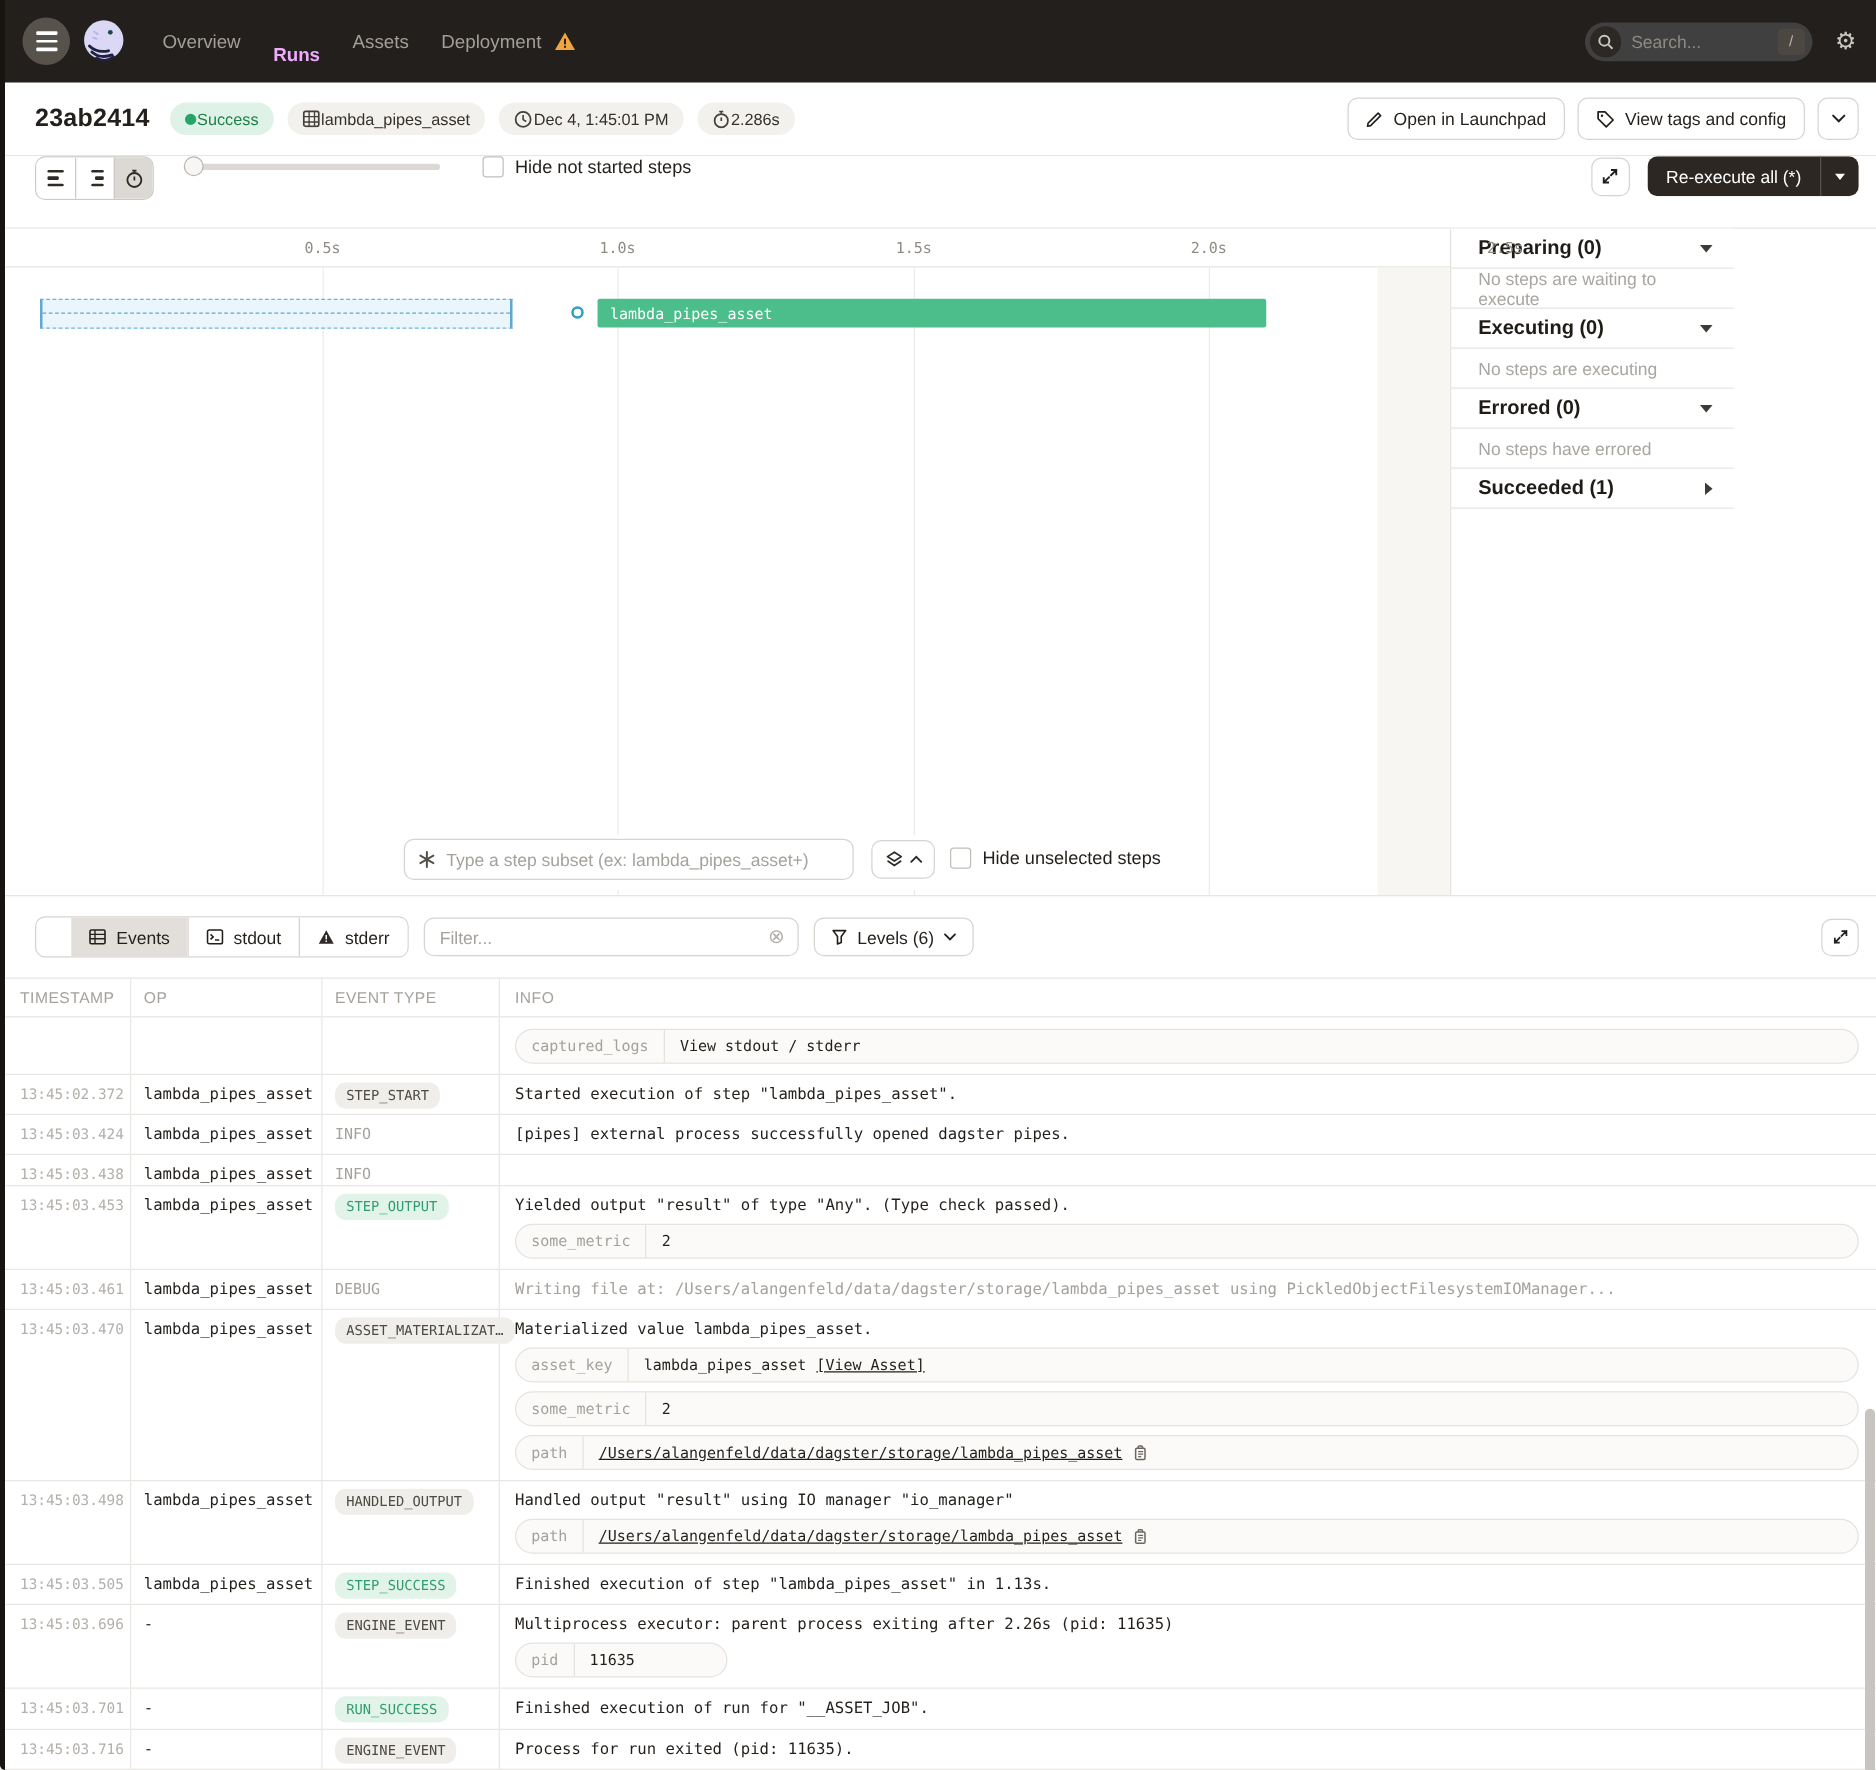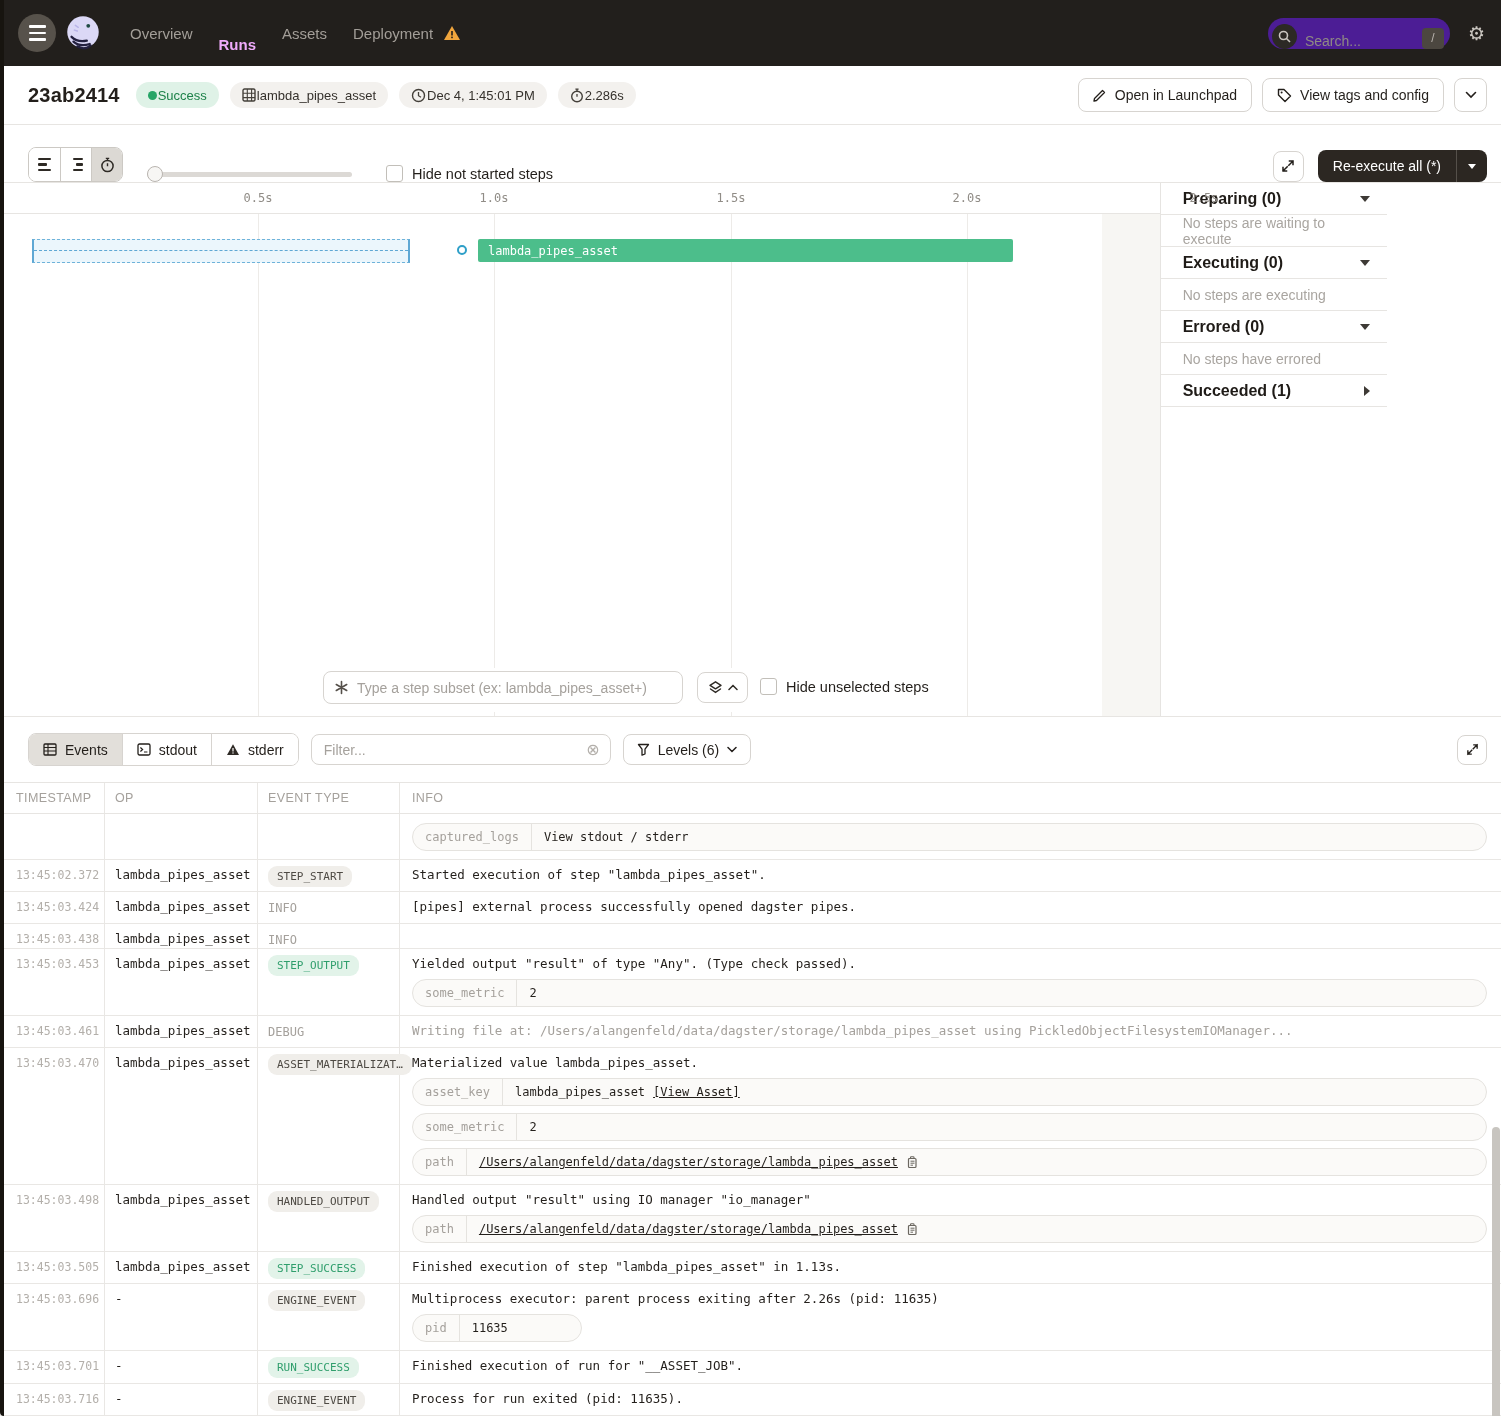--- a/index.html
+++ b/index.html
@@ -13,39 +13,39 @@
   
   #nav { position:absolute; left:0; top:0; width:1501px; height:66px; background:#221F1C; display:flex; align-items:center; padding:0 16px 0 18px; z-index:50; }
   .hamburger { width:38px; height:38px; border-radius:50%; background:#57524B; display:flex; flex-direction:column; justify-content:center; align-items:center; gap:4px; cursor:pointer; }
   .hamburger i { display:block; width:17px; height:2.5px; background:#fff; border-radius:1px; }
   .logo { width:42px; height:42px; margin-left:6px; }
   .nav-links { display:flex; gap:26px; margin-left:26px; align-items:center; }
   .nav-link { color:#A39E98; font-size:15px; cursor:pointer; }
   .nav-link.active { color:#f0abfc; font-weight:700;margin-top:22px; }
   .nav-warning { margin-left:-16px; }
   .nav-right { margin-left:auto; display:flex; align-items:center; gap:18px; }
-  .searchbox { width:182px; height:31px; background:#4c1d95; border-radius:16px; display:flex; align-items:flex-end; padding:0 6px 0 4px; }
+  .searchbox { width:182px; height:31px; background:#404040; border-radius:16px; display:flex; align-items:center; padding:0 6px 0 4px; }
   .search-circle { width:25px; height:25px; border-radius:50%; background:#2C2925; display:flex; align-items:center; justify-content:center; color:#C9C5BF; }
   .search-ph { color:#8F8A84; font-size:14px; margin-left:8px; flex:1; }
   .slash-badge { width:22px; height:21px; background:#4C4740; border-radius:4px; color:#B9B4AE; font-size:12px; display:flex; align-items:center; justify-content:center; }
   .gear { color:#C9C5BF; font-size:19px; cursor:pointer; line-height:1; }
 
   
   #run-header { position:absolute; left:0; top:66px; width:1501px; height:59px; border-bottom:1px solid #E7E5E2; display:flex; align-items:center; padding:0 14px 0 28px; background:#fff; }
   .run-id { font-size:20px; font-weight:700; letter-spacing:.2px; margin-right:16px; }
   .hpill { display:inline-flex; align-items:center; gap:1px; height:26px; padding:0 12px; border-radius:13px; background:#F3F1EE; font-size:13px; color:#35312C; margin-right:11px;text-align:center; }
   .hpill svg { color:#44403A; }
   .status-pill { background:#DFF2E7; color:#1D8249; }
   .status-dot { width:9px; height:9px; border-radius:50%; background:#27A567; }
   .hdr-actions { margin-left:auto; display:flex; align-items:center; gap:10px; }
   .obtn { display:inline-flex; align-items:center; gap:8px; height:34px; padding:0 14px; border:1px solid #D7D4D0; border-radius:8px; background:#fff; font-size:14px; color:#231F1B; cursor:pointer; }
   .obtn.sq { width:33px; padding:0; justify-content:center; }
 
   
-  #gantt-toolbar { position:absolute; left:0; top:125px; width:1501px; height:58px; display:flex; align-items:flex-end; padding:0 14px 0 28px; background:#fff; border-bottom:1px solid #E7E5E2; }
+  #gantt-toolbar { position:absolute; left:0; top:125px; width:1501px; height:58px; display:flex; align-items:flex-start; padding:0 14px 0 28px; background:#fff; border-bottom:1px solid #E7E5E2; }
   .seg { display:flex; border:1px solid #CCC9C4; border-radius:8px; overflow:hidden; background:#fff; }
   .seg .seg-btn { width:31px; height:33px; display:flex; align-items:center; justify-content:center; background:#fff; cursor:pointer; color:#2E2A25; }
   .seg .seg-btn + .seg-btn { border-left:1px solid #CCC9C4; }
   .seg .seg-btn.active { background:#DCD9D4; }
   .listic { display:flex; flex-direction:column; gap:3px; }
   .listic i { display:block; height:2.5px; background:#2E2A25; border-radius:1px; }
   .slider { margin-left:24px; width:205px; height:16px; position:relative; cursor:pointer; }
   .slider .track { position:absolute; left:0; right:0; top:6px; height:5px; background:#DCD9D5; border-radius:3px; }
   .slider .thumb { position:absolute; left:0; top:0; width:16px; height:16px; border-radius:50%; background:#F7F6F4; border:1.5px solid #B9B5B0; }
   .cb { width:17px; height:17px; border:1.5px solid #C2BFB9; border-radius:3px; background:#fff; cursor:pointer; flex:none; }
@@ -80,21 +80,21 @@
   #step-panel { width:245px; background:#fff; }
   .sp-row { height:32px; display:flex; align-items:center; justify-content:space-between; padding:0 17px 0 22px; border-bottom:1px solid #E7E5E2; }
   .sp-title { font-size:16px; font-weight:700; color:#1F1B17; cursor:pointer; }
   .sp-caption { font-size:14px; color:#A9A5A0; }
   .tri-dn { width:0; height:0; border-left:5px solid transparent; border-right:5px solid transparent; border-top:6px solid #3E3A35; }
   .tri-rt { width:0; height:0; border-top:5px solid transparent; border-bottom:5px solid transparent; border-left:6px solid #3E3A35; }
 
   
   #logs { position:absolute; left:0; top:716px; width:1501px; height:700px; border-top:1px solid #E7E5E2; background:#fff; display:flex; flex-direction:column; }
   #log-toolbar { height:65px; display:flex; align-items:center; padding:0 14px 0 28px; gap:12px; }
-  .tabs { display:flex; border:1px solid #D7D4D0; border-radius:8px; overflow:hidden; }
+  .tabs { display:flex; border:1px solid #D7D4D0; border-radius:8px; overflow:hidden;padding-left:28px; }
   .tab { height:31px; display:flex; align-items:center; gap:8px; padding:0 14px; font-size:14px; color:#231F1B; background:#fff; cursor:pointer; }
   .tab + .tab { border-left:1px solid #D7D4D0; }
   .tab.active { background:#E2DFDA; }
   .filter-box { width:300px; height:31px; border:1px solid #D7D4D0; border-radius:8px; display:flex; align-items:center; padding:0 10px 0 12px; }
   .filter-box input { border:none; outline:none; flex:1; font-size:14px; background:transparent; color:#231F1B; }
   .filter-box input::placeholder { color:#A5A19C; }
   .clear-x { color:#B3AFAA; font-size:16px; line-height:1; cursor:pointer; }
   .levels-btn { height:31px; border:1px solid #D7D4D0; border-radius:8px; display:flex; align-items:center; gap:8px; padding:0 13px; font-size:14px; cursor:pointer; background:#fff; }
   .lt-right { margin-left:auto; }
 

